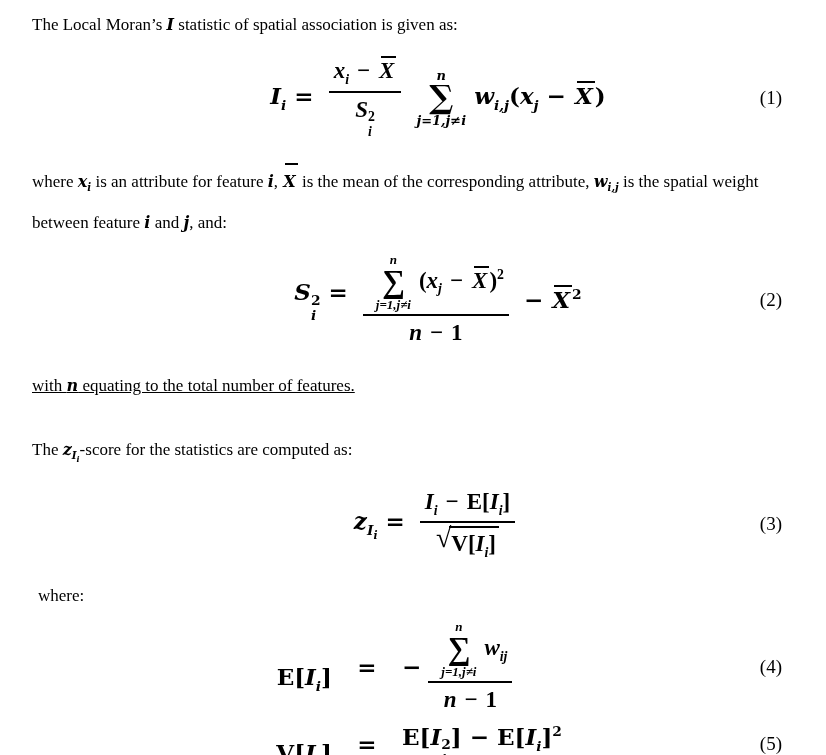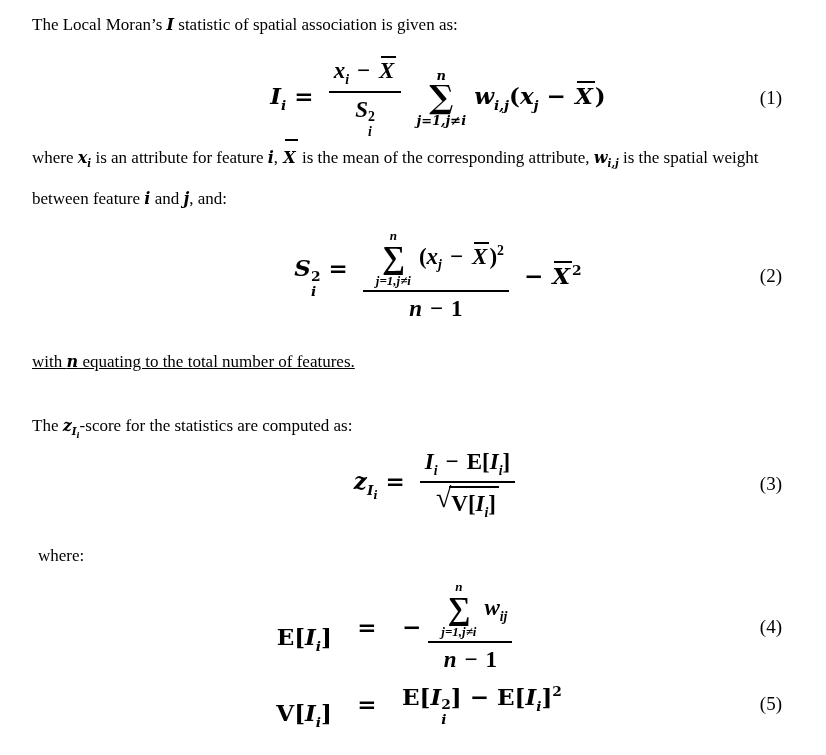--- a/index.html
+++ b/index.html
@@ -6,40 +6,40 @@
   html, body { margin: 0; padding: 0; background: #ffffff; }
   body {
     width: 826px; height: 755px; overflow: hidden;
     color: #000000;
     font-family: "Liberation Serif", serif;
   }
   .doc { position: relative; width: 826px; height: 755px; padding: 14px 42px 0 32px; }
 
   
   .bodytext { margin: 0; font-size: 17px; line-height: 22px; }
-  .p2 { line-height: 36px; width: 752px; }
+  .p2 { margin-top: 24px; line-height: 36px; width: 752px; }
   .p3 { margin-top: 22px; text-decoration: underline; }
   .p4 { margin-top: 42px; }
   .p5 { margin-top: 24px; margin-left: 6px; }
 
   
   .im { font-family: "DejaVu Serif", "DejaVu Sans", serif; font-style: italic; font-weight: bold; font-size: 16px; }
   .im sub { font-size: 64%; font-style: italic; }
   .im .nsub { font-size: 64%; vertical-align: sub; }
   .im .nsub sub { font-size: 78%; }
 
   
   .bar { position: relative; display: inline-block; padding: 0 2px 0 1px; }
   .bar::after { content: ""; position: absolute; left: 3px; right: 0; top: -1px; border-top: 2px solid #000; }
 
   
   .eqrow { position: relative; display: flex; justify-content: center; align-items: center; padding-left: 60px; }
   .eq1row { margin-top: 20px; min-height: 84px; }
   .eq2row { margin-top: 6px;  min-height: 106px; }
-  .eq3row { min-height: 74px; }
+  .eq3row { margin-top: 16px; min-height: 74px; }
   .eqnum {
     position: absolute; right: 2px; top: 50%; transform: translateY(-50%);
     font-size: 19px; font-family: "Liberation Serif", serif; font-weight: normal; font-style: normal;
   }
 
   .m {
     font-family: "DejaVu Serif", "DejaVu Sans", serif;
     font-style: italic; font-weight: bold; font-size: 23px; line-height: 1.25;
     display: inline-flex; align-items: center; white-space: nowrap;
   }

